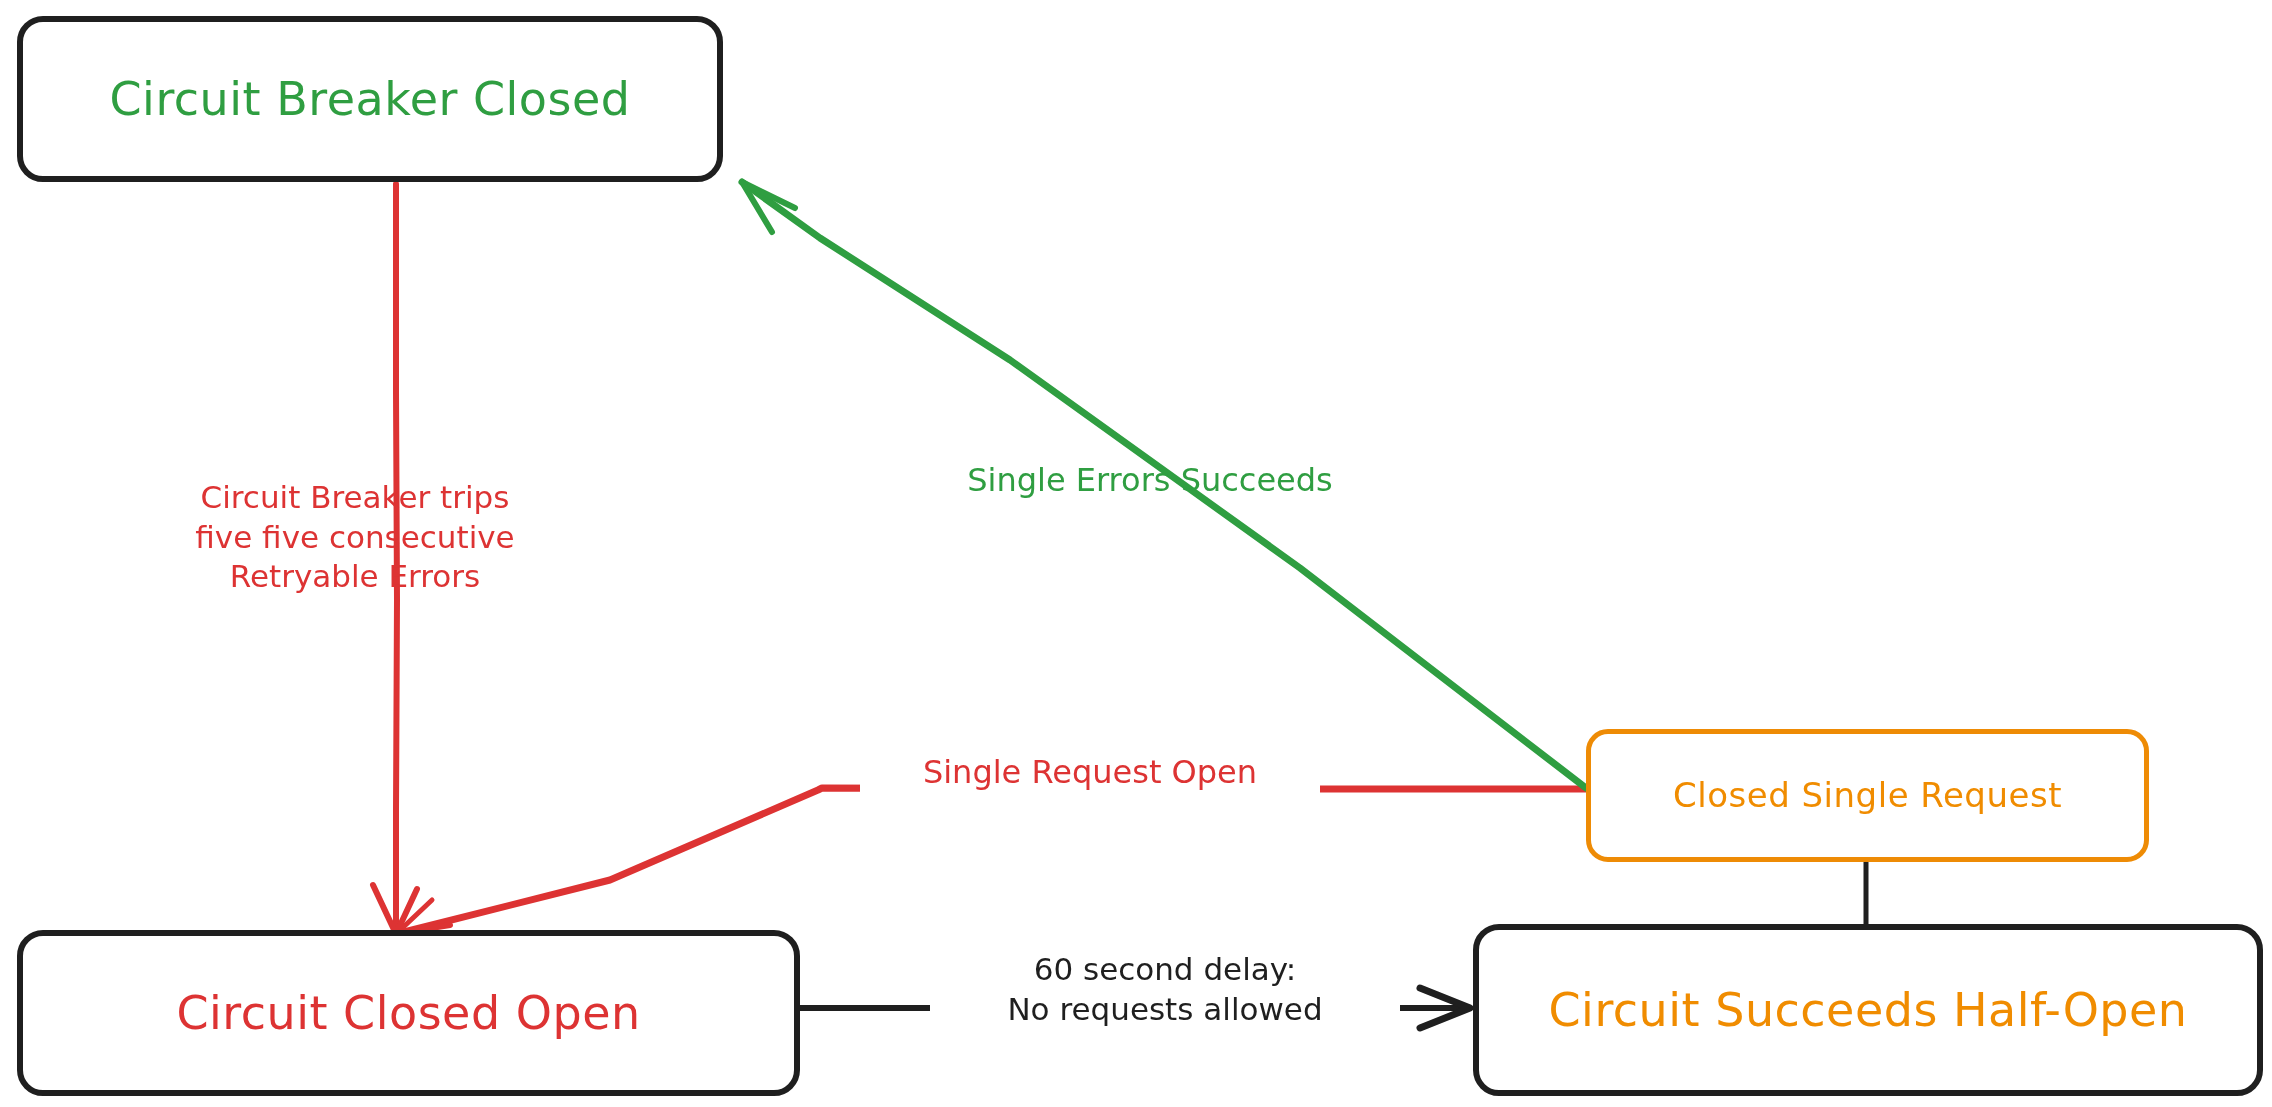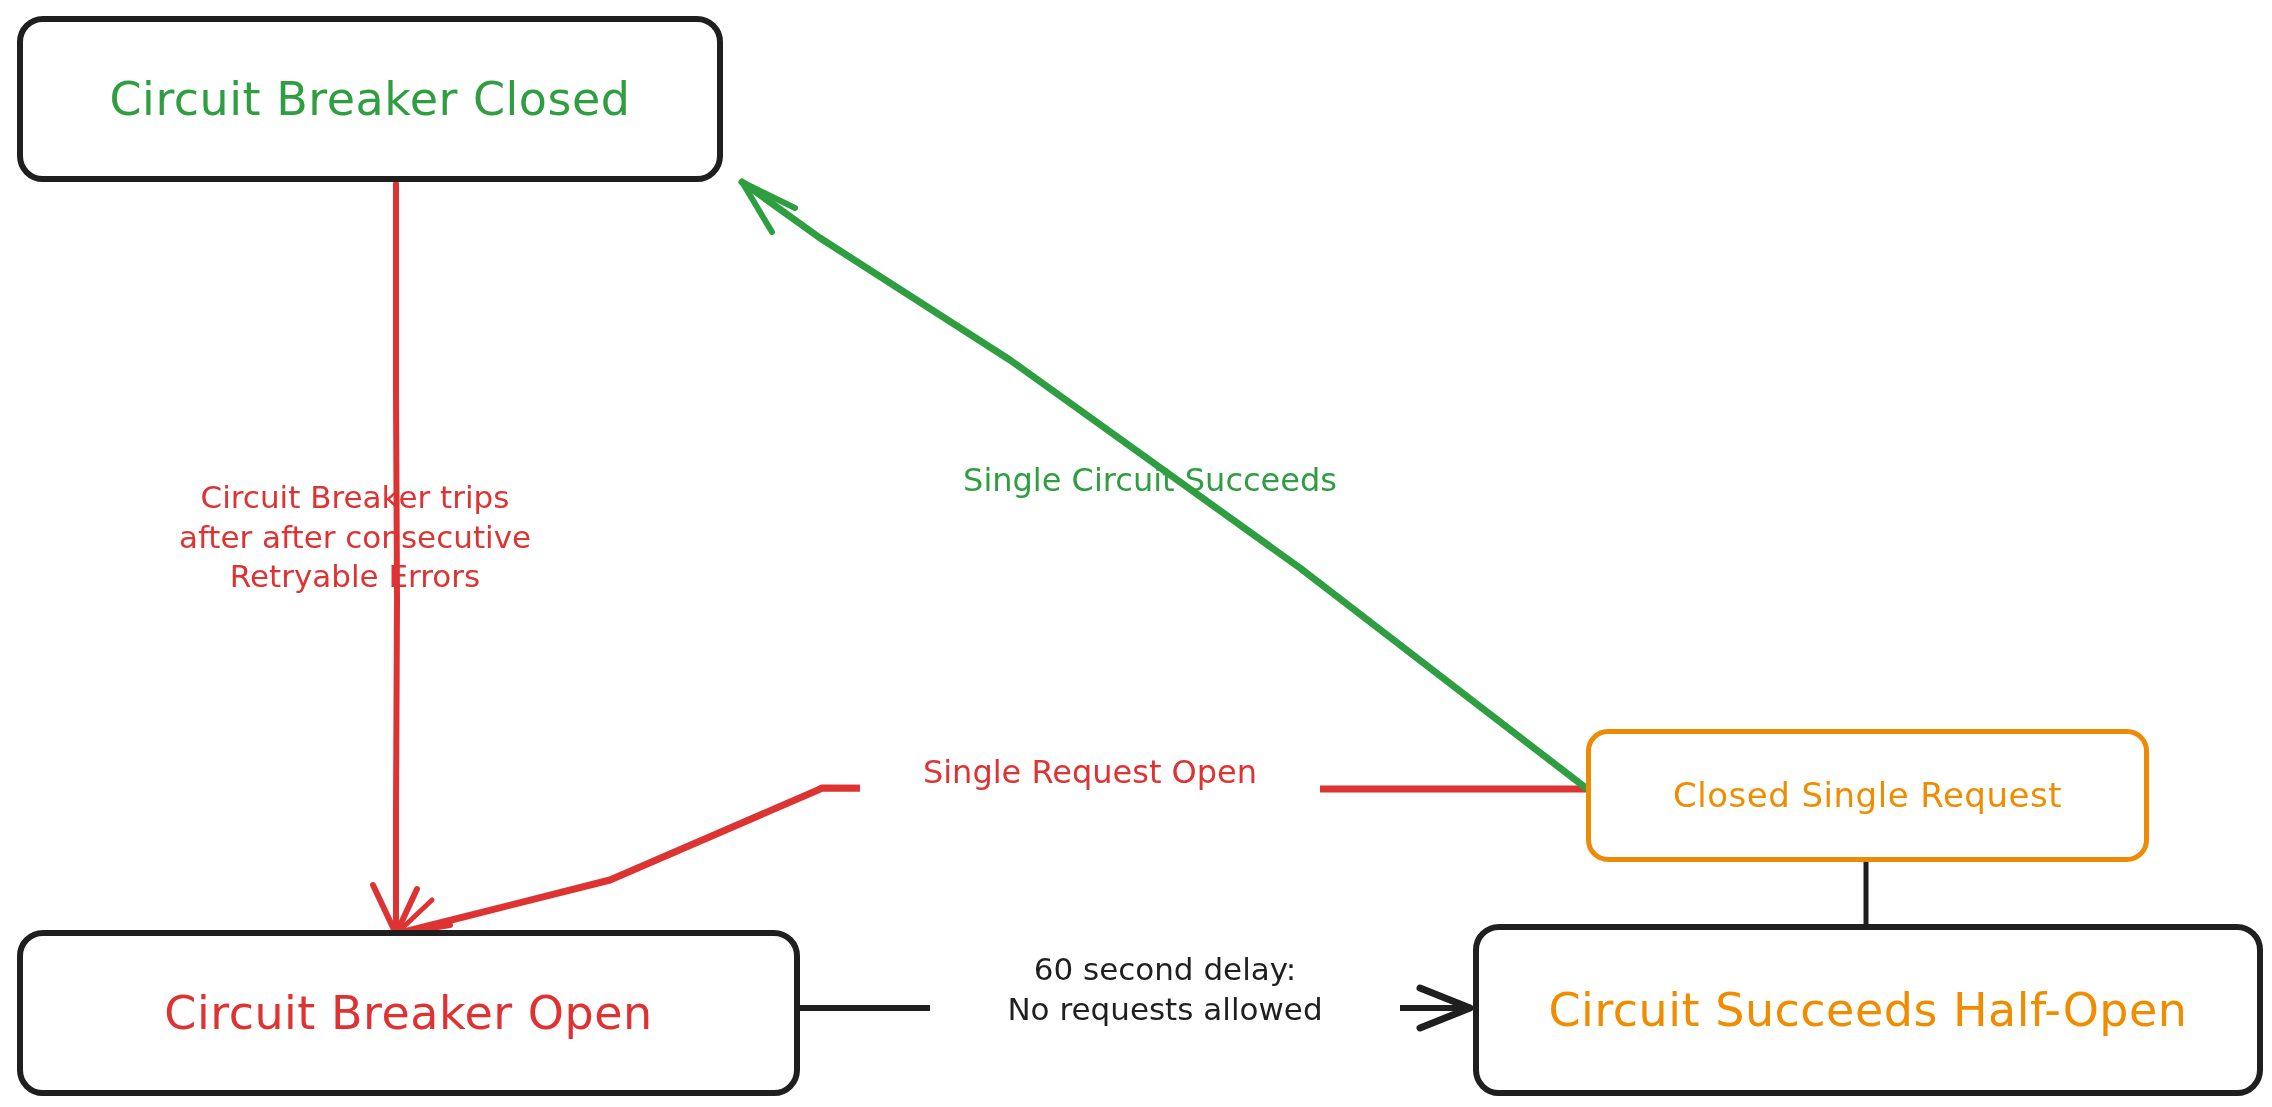--- a/index.html
+++ b/index.html
@@ -145,35 +145,35 @@
     <g>
       <path d="M 1866 862 L 1866 924" fill="none" stroke="#1f1f1f" stroke-width="5" stroke-linecap="round"></path>
     </g>
   </svg>
 
   <div class="node node-black" id="node-closed">
     <span class="node-label label-green">Circuit Breaker Closed</span>
   </div>
 
   <div class="node node-black" id="node-open">
-    <span class="node-label label-red">Circuit Breaker Open</span>
+    <span class="node-label label-red">Circuit Closed Open</span>
   </div>
 
   <div class="node node-black" id="node-halfopen">
     <span class="node-label label-orange">Circuit Succeeds Half-Open</span>
   </div>
 
   <div class="node node-orange" id="node-allows">
     <span class="node-label label-orange">Closed Single Request</span>
   </div>
 
   <div class="edge-label" id="edge-label-trip">Circuit Breaker trips
-after after consecutive
+five five consecutive
 Retryable Errors</div>
 
-  <div class="edge-label" id="edge-label-succeeds">Single Circuit Succeeds</div>
+  <div class="edge-label" id="edge-label-succeeds">Single Errors Succeeds</div>
 
   <div class="edge-label" id="edge-label-fails">Single Request Open</div>
 
   <div class="edge-label" id="edge-label-delay">60 second delay:
 No requests allowed</div>
 
 </div>
 
 </body></html>

